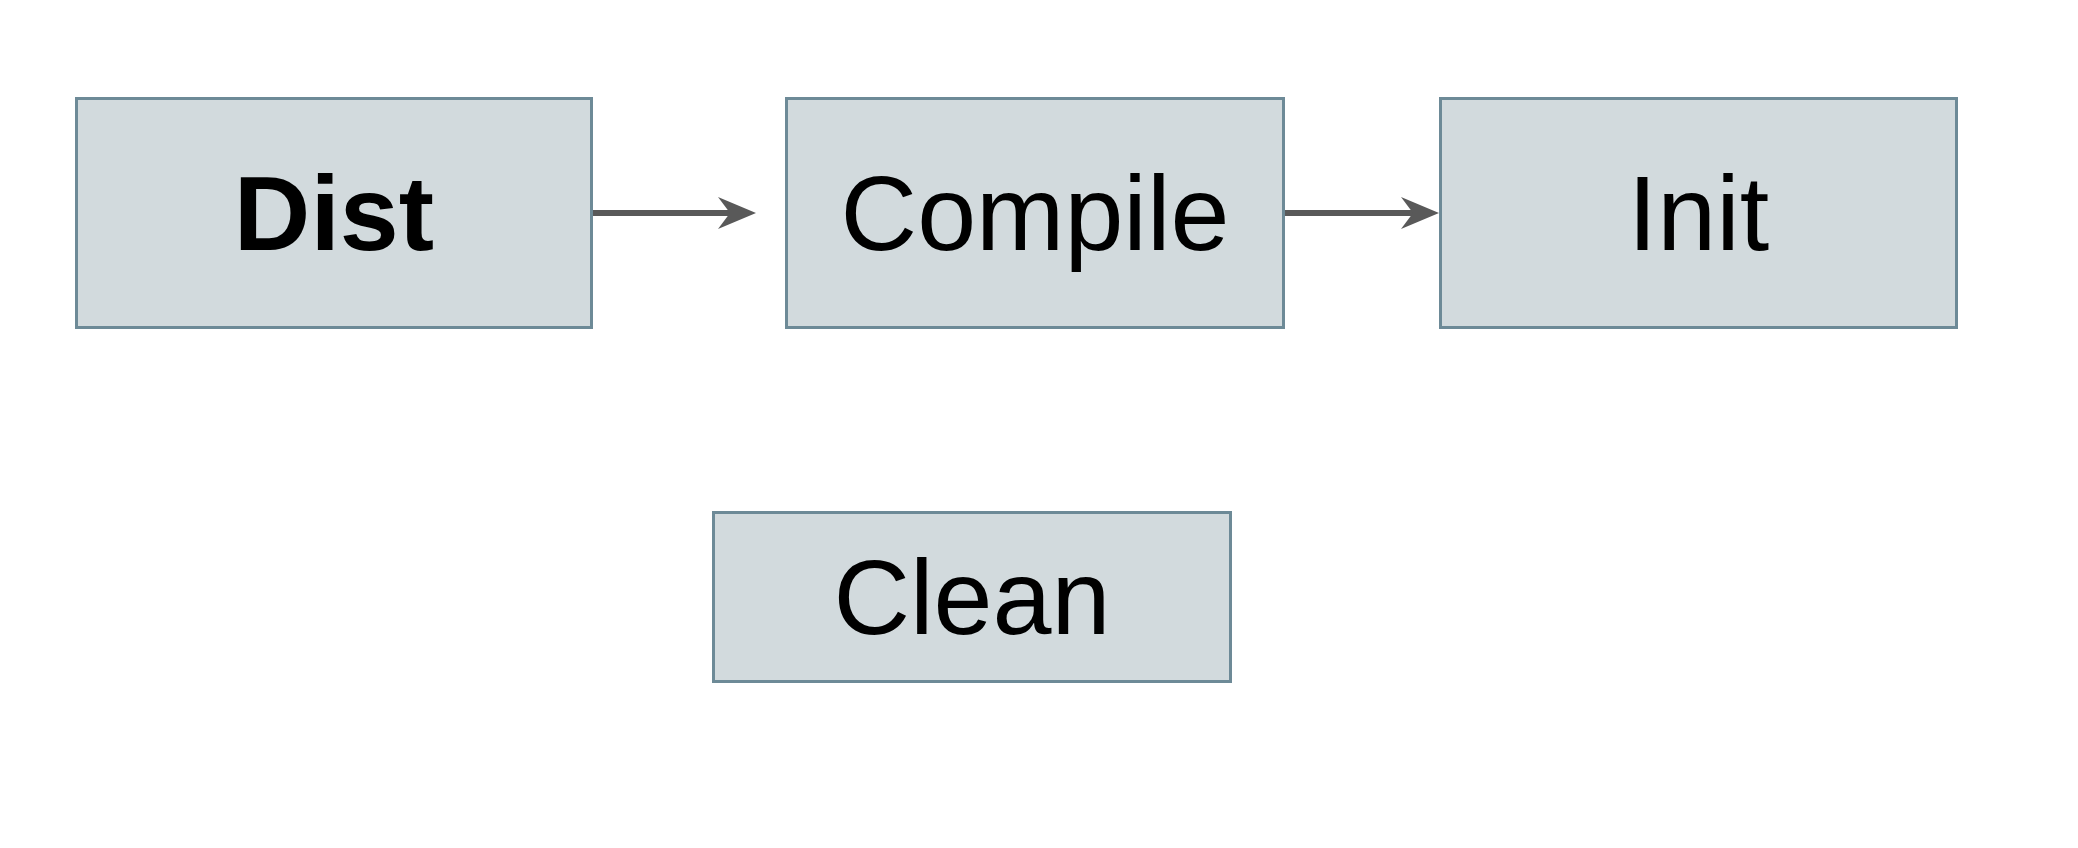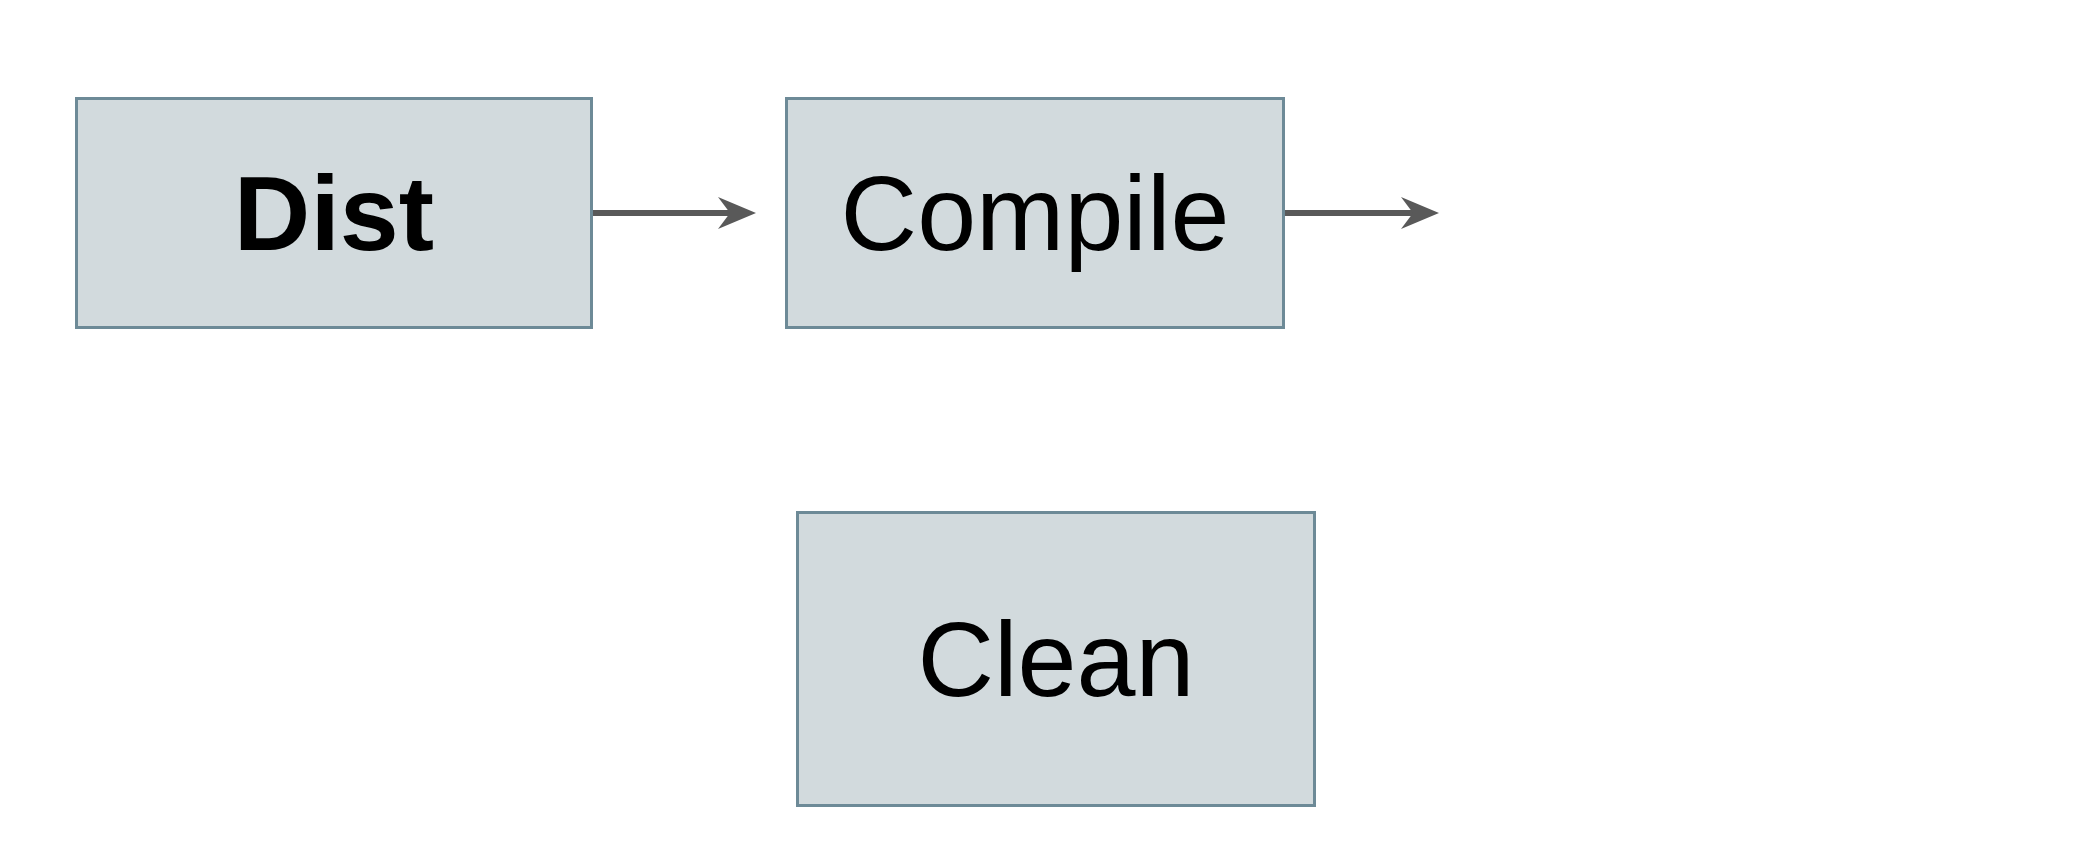--- a/index.html
+++ b/index.html
@@ -54,18 +54,21 @@
     </svg>
 
   <div class="node" style="left: 75px; top: 97px; width: 518px; height: 232px; background: rgb(210, 218, 221); border: 3px solid rgb(109, 138, 151); font-weight: bold;">
     <span class="node-label" style="color: rgb(0, 0, 0);">Dist</span>
   </div>
 
   <div class="node" style="left: 756px; top: 97px; width: 500px; height: 232px; background: rgb(210, 218, 221); border: 3px solid rgb(109, 138, 151); margin-left: 29px;">
     <span class="node-label" style="color: rgb(0, 0, 0);">Compile</span>
   </div>
 
+  <div class="node" style="left: 1439px; top: 97px; width: 519px; height: 232px; background: rgb(210, 218, 221); border: 3px solid rgb(109, 138, 151);">
+    <span class="node-label" style="color: rgb(0, 0, 0);">Init</span>
+  </div>
 
-  <div class="node" style="left: 796px; top: 511px; width: 520px; height: 296px; background: rgb(210, 218, 221); border: 3px solid rgb(109, 138, 151);">
+  <div class="node" style="left: 712px; top: 511px; width: 520px; height: 172px; background: rgb(210, 218, 221); border: 3px solid rgb(109, 138, 151);">
     <span class="node-label" style="color: rgb(0, 0, 0);">Clean</span>
   </div>
 
 </div>
 
 </body></html>

